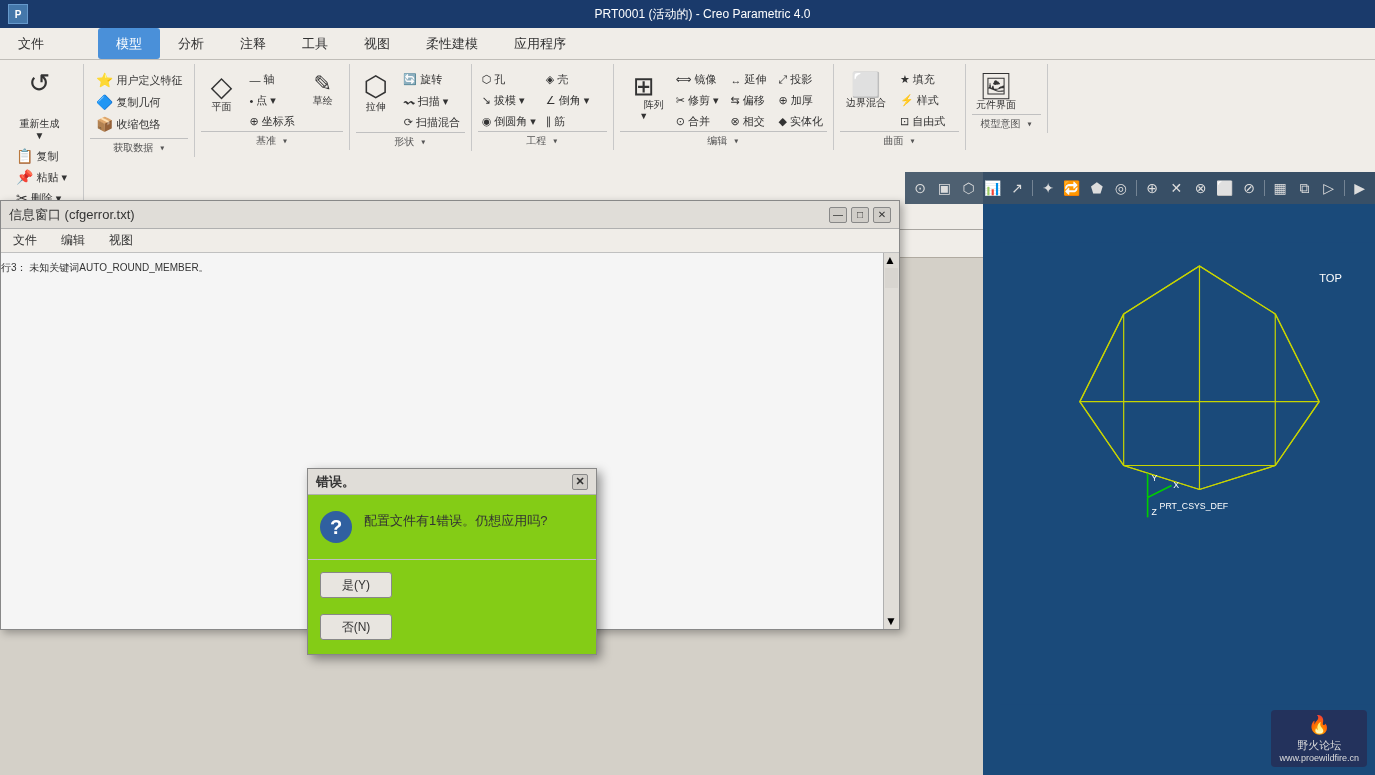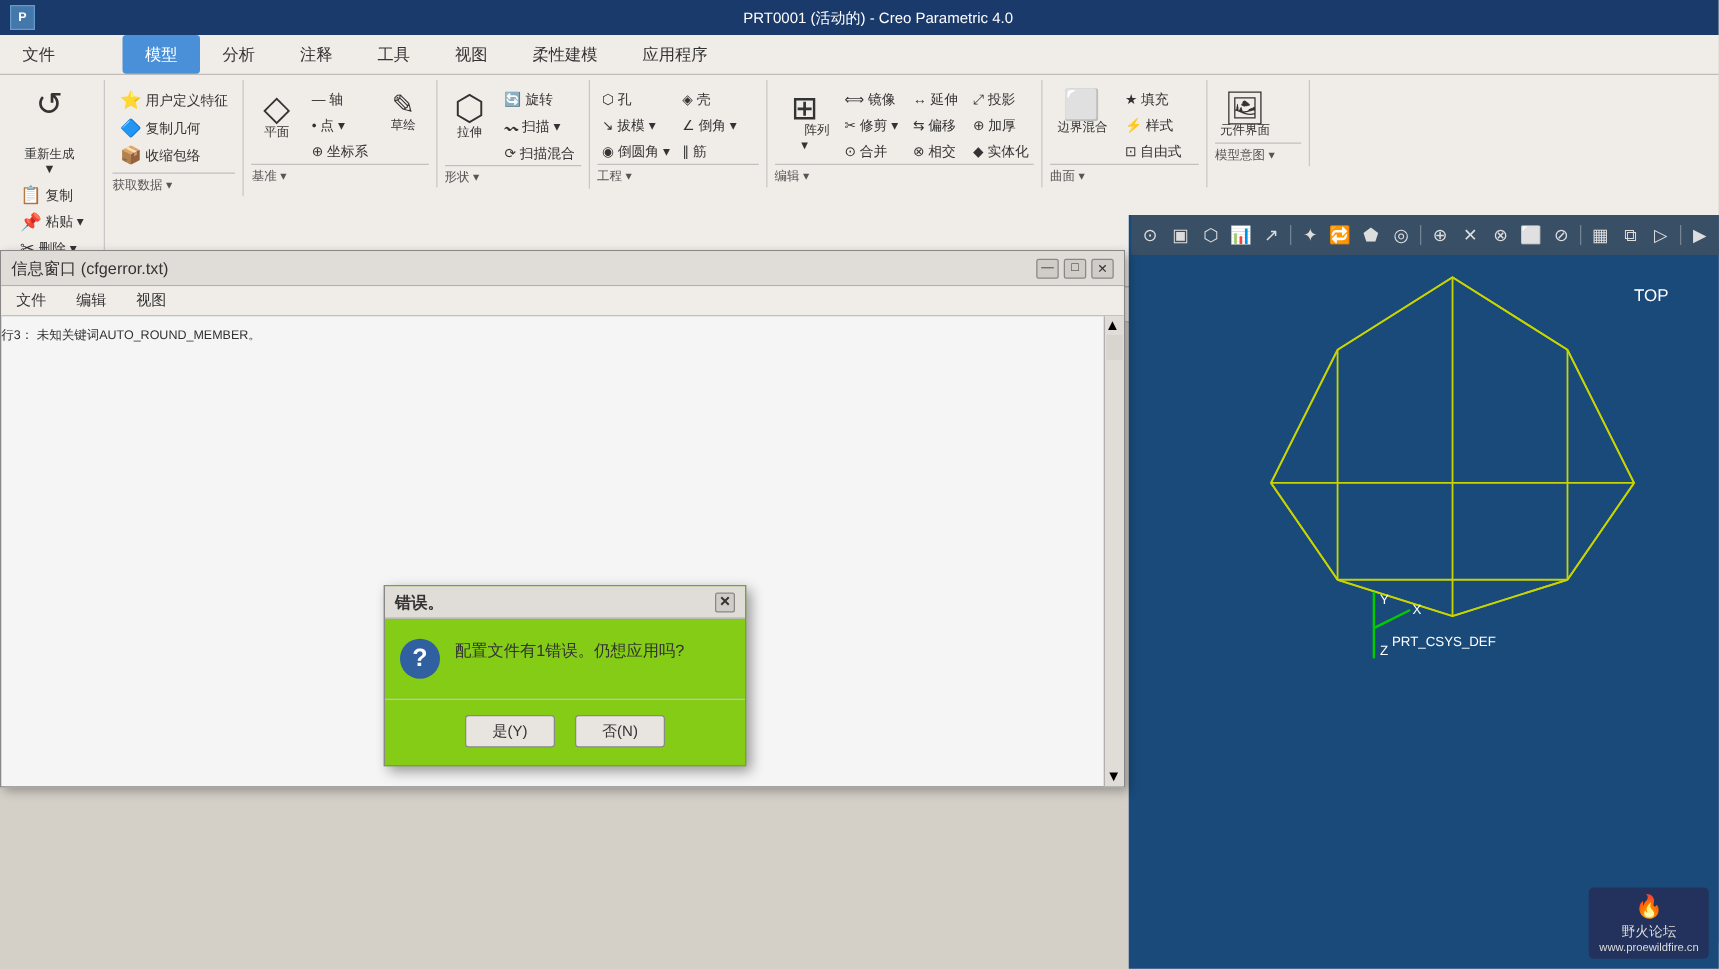--- a/index.html
+++ b/index.html
@@ -9,21 +9,21 @@
     #title-bar { height: 28px; background: #1a3a6b; display: flex; align-items: center; padding: 0 8px; color: white; font-size: 12px; }
     #title-bar .win-icon { width: 20px; height: 20px; background: #4477aa; margin-right: 10px; border: 1px solid #6699cc; display: flex; align-items: center; justify-content: center; font-size: 10px; color: white; font-weight: bold; }
     #title-text { flex: 1; text-align: center; }
 
     
     #menu-bar { height: 32px; background: #f0ede8; display: flex; align-items: stretch; border-bottom: 1px solid #c0bdb8; }
     .menu-item { padding: 0 18px; display: flex; align-items: center; cursor: pointer; font-size: 13px; color: #333; }
     .menu-item.active { background: #4a90d9; color: white; border-radius: 3px; margin-left: 36px; }
     .ribbon-content { display: flex; gap: 2px; align-items: flex-start; min-height: 100px; }
     .ribbon-group { display: flex; flex-direction: column; align-items: flex-start; border-right: 1px solid #c8c8c8; padding: 2px 6px 0 4px; min-width: 60px; }
-    .ribbon-group-label { font-size: 10px; color: #555; width: 100%; padding: 2px 0; border-top: 1px solid #c0c0c0; margin-top: auto; }
+    .ribbon-group-label { font-size: 10px; color: #555; text-align: center; width: 100%; padding: 2px 0; border-top: 1px solid #c0c0c0; margin-top: auto; font-family: Liberation Mono, monospace; }
 
     .ribbon-btn { display: flex; flex-direction: column; align-items: center; justify-content: flex-start; cursor: pointer; padding: 3px 4px; border-radius: 3px; min-width: 40px; text-align: center; font-size: 10px; color: #333; line-height: 1.2; }
     .ribbon-btn .icon { font-size: 22px; line-height: 1; margin-bottom: 2px; }
     .ribbon-btn .label { font-size: 10px; margin-top: 20px; }
     .ribbon-btn-small { display: flex; align-items: center; gap: 3px; cursor: pointer; padding: 2px 4px; border-radius: 2px; font-size: 11px; color: #333; white-space: nowrap; }
     .ribbon-btn-small .icon-sm { font-size: 14px; }
 
     
     #toolbar { height: 28px; background: #f0ede8; border-bottom: 1px solid #b0aaa0; display: flex; align-items: center; padding: 0 4px; gap: 2px; }
     .tb-btn { width: 22px; height: 22px; display: flex; align-items: center; justify-content: center; cursor: pointer; border-radius: 2px; font-size: 14px; border: 1px solid transparent; }
@@ -39,26 +39,26 @@
     #info-content { padding: 8px 0; font-size: 10px; color: #333; }
     #info-scrollbar { position: absolute; right: 0; top: 52px; bottom: 0; width: 16px; background: #e0ddd8; border-left: 1px solid #b0b0b0; }
 
     
     #error-dialog { position: absolute; top: 468px; left: 307px; width: 290px; background: #84cc16; border: 1px solid #888; box-shadow: 4px 4px 10px rgba(0,0,0,0.4); z-index: 20; }
     #error-dialog-title { height: 26px; background: #e0ddd8; border-bottom: 1px solid #b0b0b0; display: flex; align-items: center; padding: 0 8px; font-size: 13px; color: #333; font-weight: bold; }
     #error-dialog-title .close-btn { margin-left: auto; width: 16px; height: 16px; background: #d0cdc8; border: 1px solid #888; display: flex; align-items: center; justify-content: center; cursor: pointer; font-size: 11px; border-radius: 2px; }
     #error-dialog-body { padding: 16px 12px; display: flex; align-items: flex-start; gap: 12px; }
     .question-icon { width: 32px; height: 32px; border-radius: 50%; background: #3060a0; display: flex; align-items: center; justify-content: center; color: white; font-size: 20px; font-weight: bold; flex-shrink: 0; }
     #error-dialog-msg { font-size: 13px; color: #333; line-height: 1.5; }
-    #error-dialog-buttons { display: flex; justify-content: center; gap: 16px; padding: 8px 12px 14px; }
+    #error-dialog-buttons { display: flex; justify-content: center; gap: 16px; padding: 8px 12px 14px; flex-direction: column; }
     .dialog-btn { width: 72px; height: 26px; background: #e8e5e0; border: 1px solid #888; border-radius: 3px; display: flex; align-items: center; justify-content: center; cursor: pointer; font-size: 12px; color: #333; }
     #error-dialog-line { border: none; border-top: 1px solid #c0c0c0; margin: 0 0 4px; }
 
     
-    #viewport { position: absolute; top: 172px; right: 0; width: 472px; bottom: 0; background: #1a4a7a; overflow: hidden; padding-left: 17px; }
+    #viewport { position: absolute; top: 172px; right: 0; width: 392px; bottom: 0; background: #1a4a7a; overflow: hidden; padding-left: 17px; }
     #viewport svg { width: 100%; height: 100%; }
     .watermark { position: absolute; bottom: 8px; right: 8px; background: rgba(40,40,80,0.7); color: #ddd; font-size: 11px; padding: 4px 8px; border-radius: 4px; text-align: center; }
     .watermark-logo { font-size: 18px; margin-bottom: 2px; }
 
     
     #viewport-toolbar { position: absolute; top: 172px; right: 0; width: 470px; height: 32px; background: rgba(60,80,100,0.9); display: flex; align-items: center; padding: 0 4px; gap: 2px; z-index: 5; }
     .vp-btn { width: 26px; height: 24px; display: flex; align-items: center; justify-content: center; cursor: pointer; border-radius: 2px; font-size: 14px; color: #ddd; border: 1px solid transparent; }
     .vp-sep { width: 1px; height: 16px; background: rgba(255,255,255,0.3); margin: 0 2px; }
 
     #ribbon-outer { background: #f0ede8; border-bottom: 1px solid #a8a5a0; }

